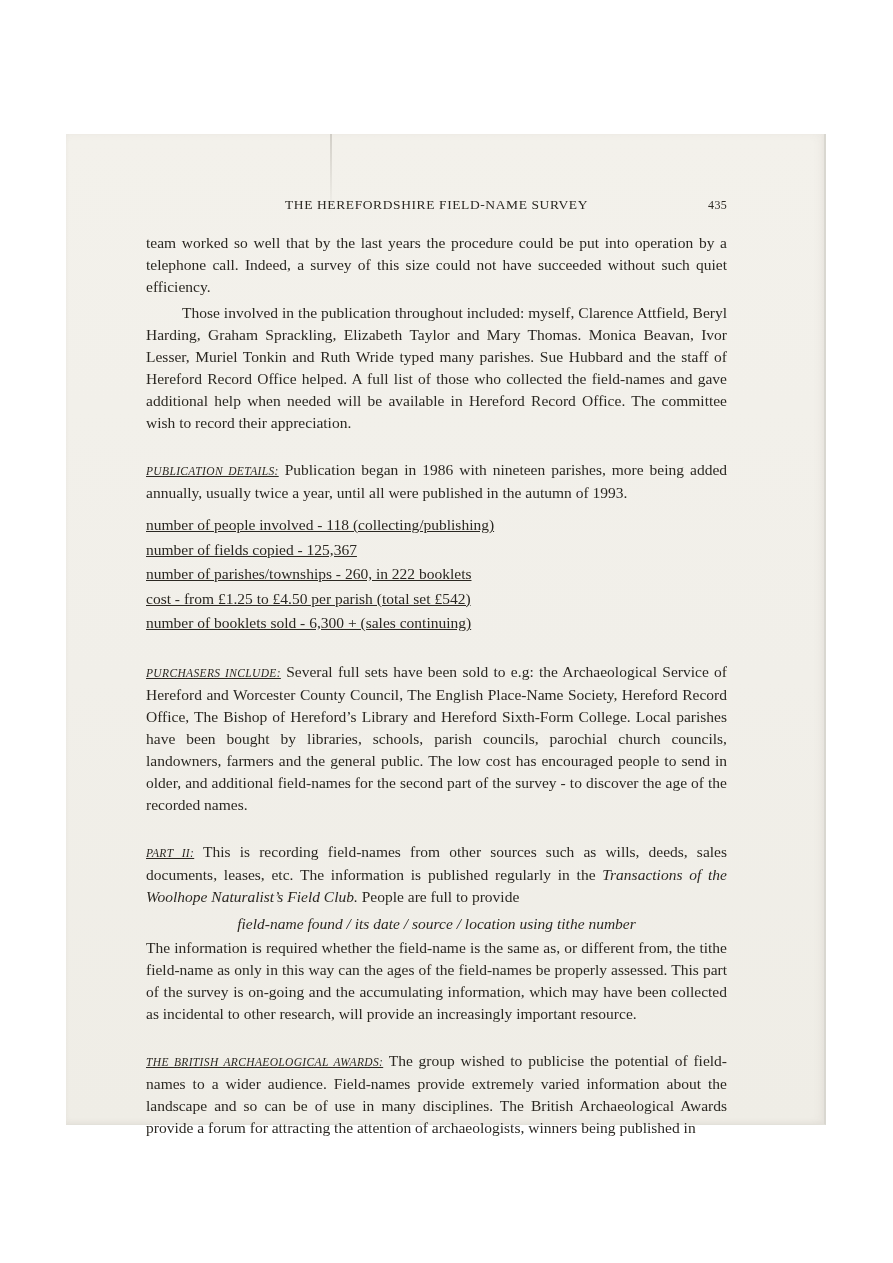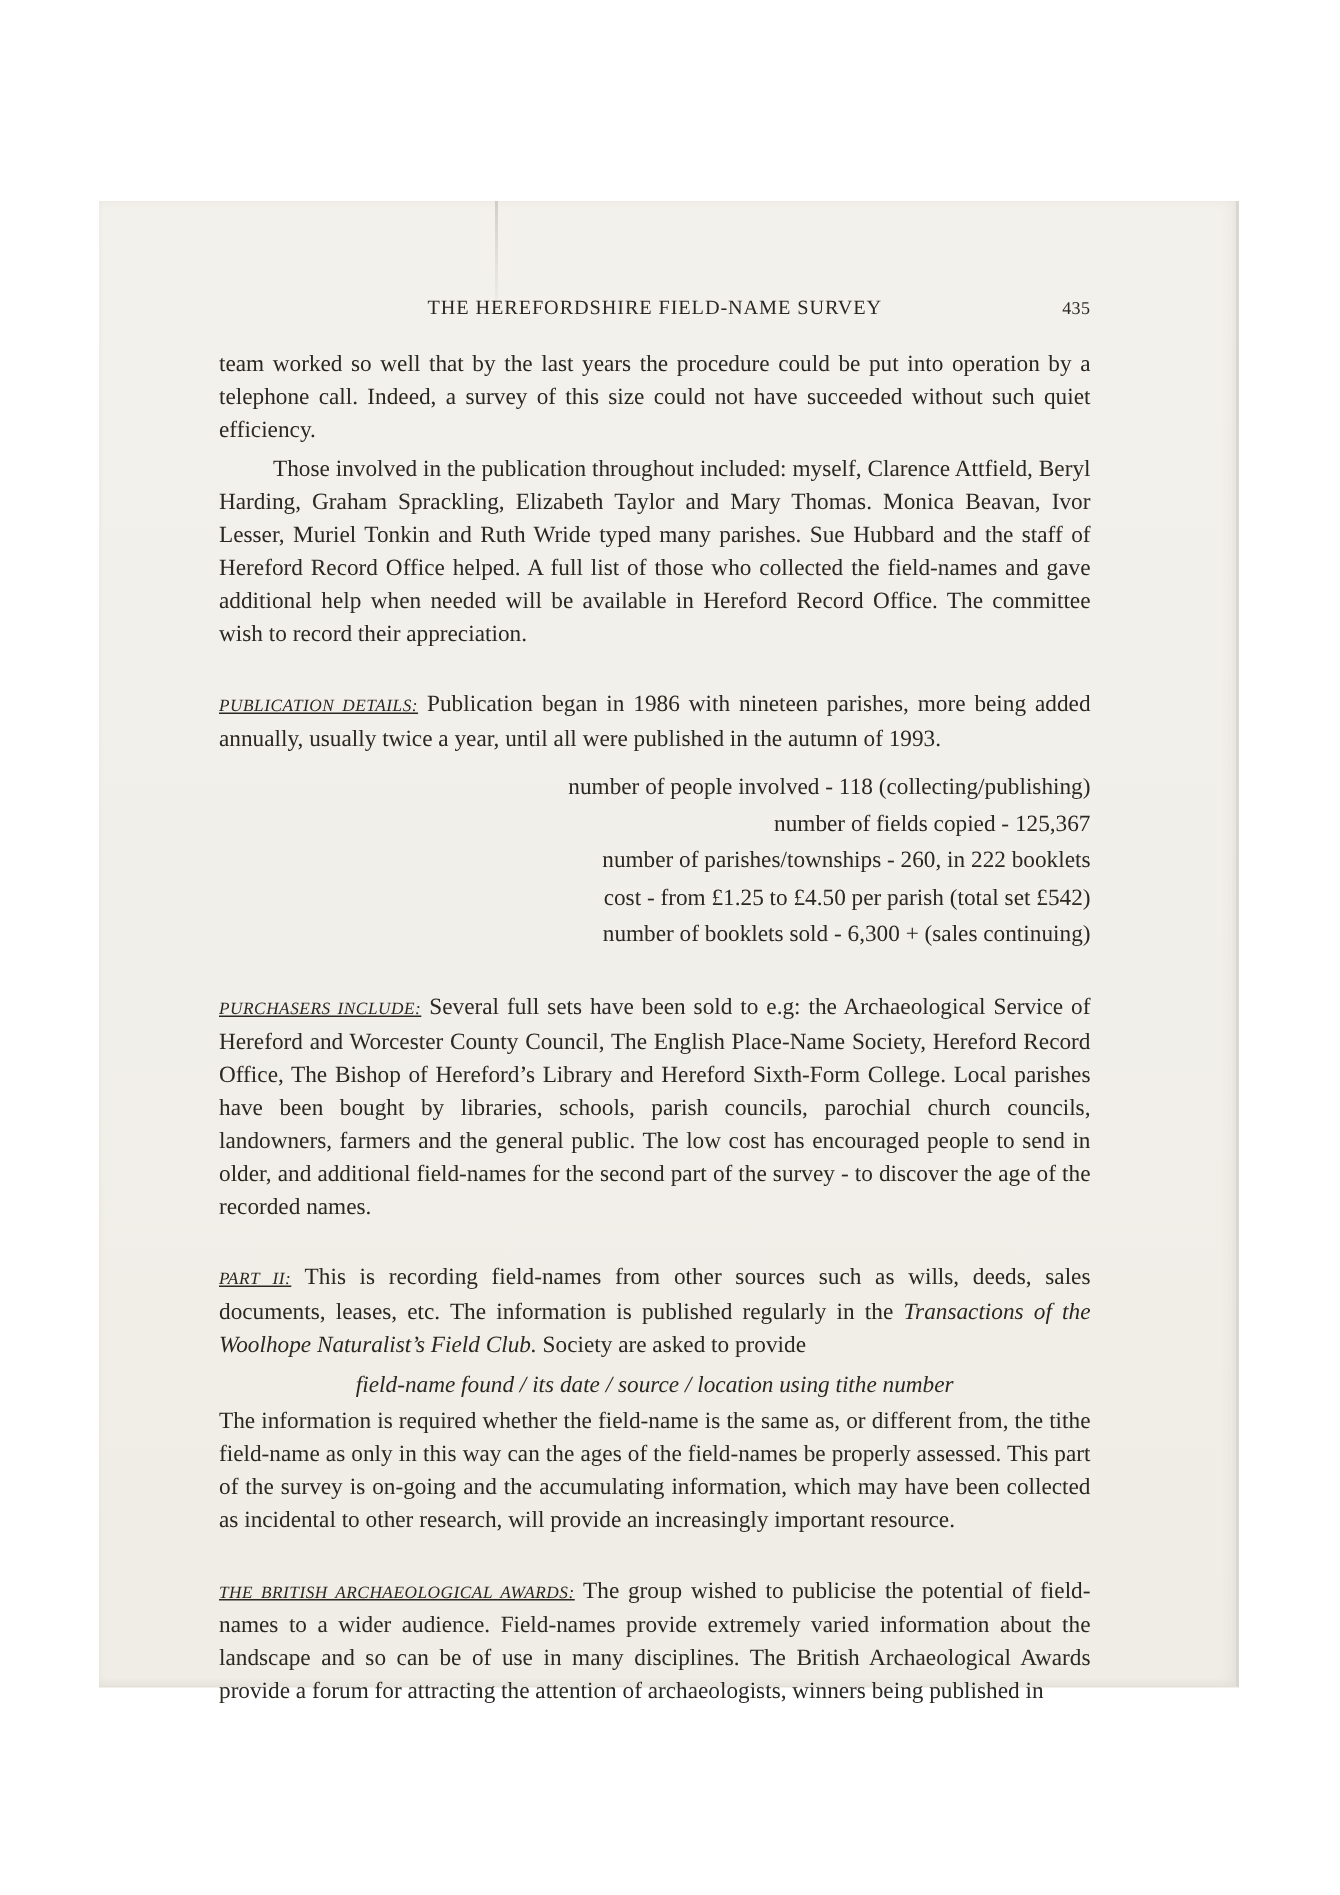--- a/index.html
+++ b/index.html
@@ -68,22 +68,23 @@
   .indent { text-indent: 36px; font-family: Liberation Serif, serif; }
   .label {
     font-style: italic;
     font-size: 11.5px;
     letter-spacing: 0.35px;
     text-decoration: underline;
   }
   .italic { font-style: italic; }
   .stats {
     margin: 9px 0 14px 0;
-    text-align: right;
+    text-align: left;
     line-height: 24.5px;
+    text-decoration: underline;
   }
   .centered-italic {
     margin: 5px 0 2px 0;
     text-align: center;
     font-style: italic;
   }
   .centered-italic + .para { margin-top: 2px; }
 </style>
 </head>
 <body>
@@ -101,20 +102,20 @@
           <p class="para indent"><span>Those involved in the publication throughout included: myself, Clarence Attfield, Beryl Harding, Graham Sprackling, Elizabeth Taylor and Mary Thomas. Monica Beavan, Ivor Lesser, Muriel Tonkin and Ruth Wride typed many parishes. Sue Hubbard and the staff of Hereford Record Office helped. A full list of those who collected the field-names and gave additional help when needed will be available in Hereford Record Office. The committee wish to record their appreciation.</span></p>
           <p class="para section"><span class="label">PUBLICATION DETAILS:</span> <span>Publication began in 1986 with nineteen parishes, more being added annually, usually twice a year, until all were published in the autumn of 1993.</span></p>
           <div class="stats">
             <div class="stat-line">number of people involved - 118 (collecting/publishing)</div>
             <div class="stat-line">number of fields copied - 125,367</div>
             <div class="stat-line">number of parishes/townships - 260, in 222 booklets</div>
             <div class="stat-line">cost - from £1.25 to £4.50 per parish (total set £542)</div>
             <div class="stat-line">number of booklets sold - 6,300 + (sales continuing)</div>
           </div>
           <p class="para section"><span class="label">PURCHASERS INCLUDE:</span> <span>Several full sets have been sold to e.g: the Archaeological Service of Hereford and Worcester County Council, The English Place-Name Society, Hereford Record Office, The Bishop of Hereford’s Library and Hereford Sixth-Form College. Local parishes have been bought by libraries, schools, parish councils, parochial church councils, landowners, farmers and the general public. The low cost has encouraged people to send in older, and additional field-names for the second part of the survey - to discover the age of the recorded names.</span></p>
-          <p class="para section"><span class="label">PART II:</span> <span>This is recording field-names from other sources such as wills, deeds, sales documents, leases, etc. The information is published regularly in the </span><span class="italic">Transactions of the Woolhope Naturalist’s Field Club.</span><span> Society are asked to provide</span></p>
+          <p class="para section"><span class="label">PART II:</span> <span>This is recording field-names from other sources such as wills, deeds, sales documents, leases, etc. The information is published regularly in the </span><span class="italic">Transactions of the Woolhope Naturalist’s Field Club.</span><span> People are full to provide</span></p>
           <div class="centered-italic">field-name found / its date / source / location using tithe number</div>
           <p class="para"><span>The information is required whether the field-name is the same as, or different from, the tithe field-name as only in this way can the ages of the field-names be properly assessed. This part of the survey is on-going and the accumulating information, which may have been collected as incidental to other research, will provide an increasingly important resource.</span></p>
           <p class="para section"><span class="label">THE BRITISH ARCHAEOLOGICAL AWARDS:</span> <span>The group wished to publicise the potential of field-names to a wider audience. Field-names provide extremely varied information about the landscape and so can be of use in many disciplines. The British Archaeological Awards provide a forum for attracting the attention of archaeologists, winners being published in</span></p>
         </div>
     </div>
   </div>
 </div>
 
 </body></html>

